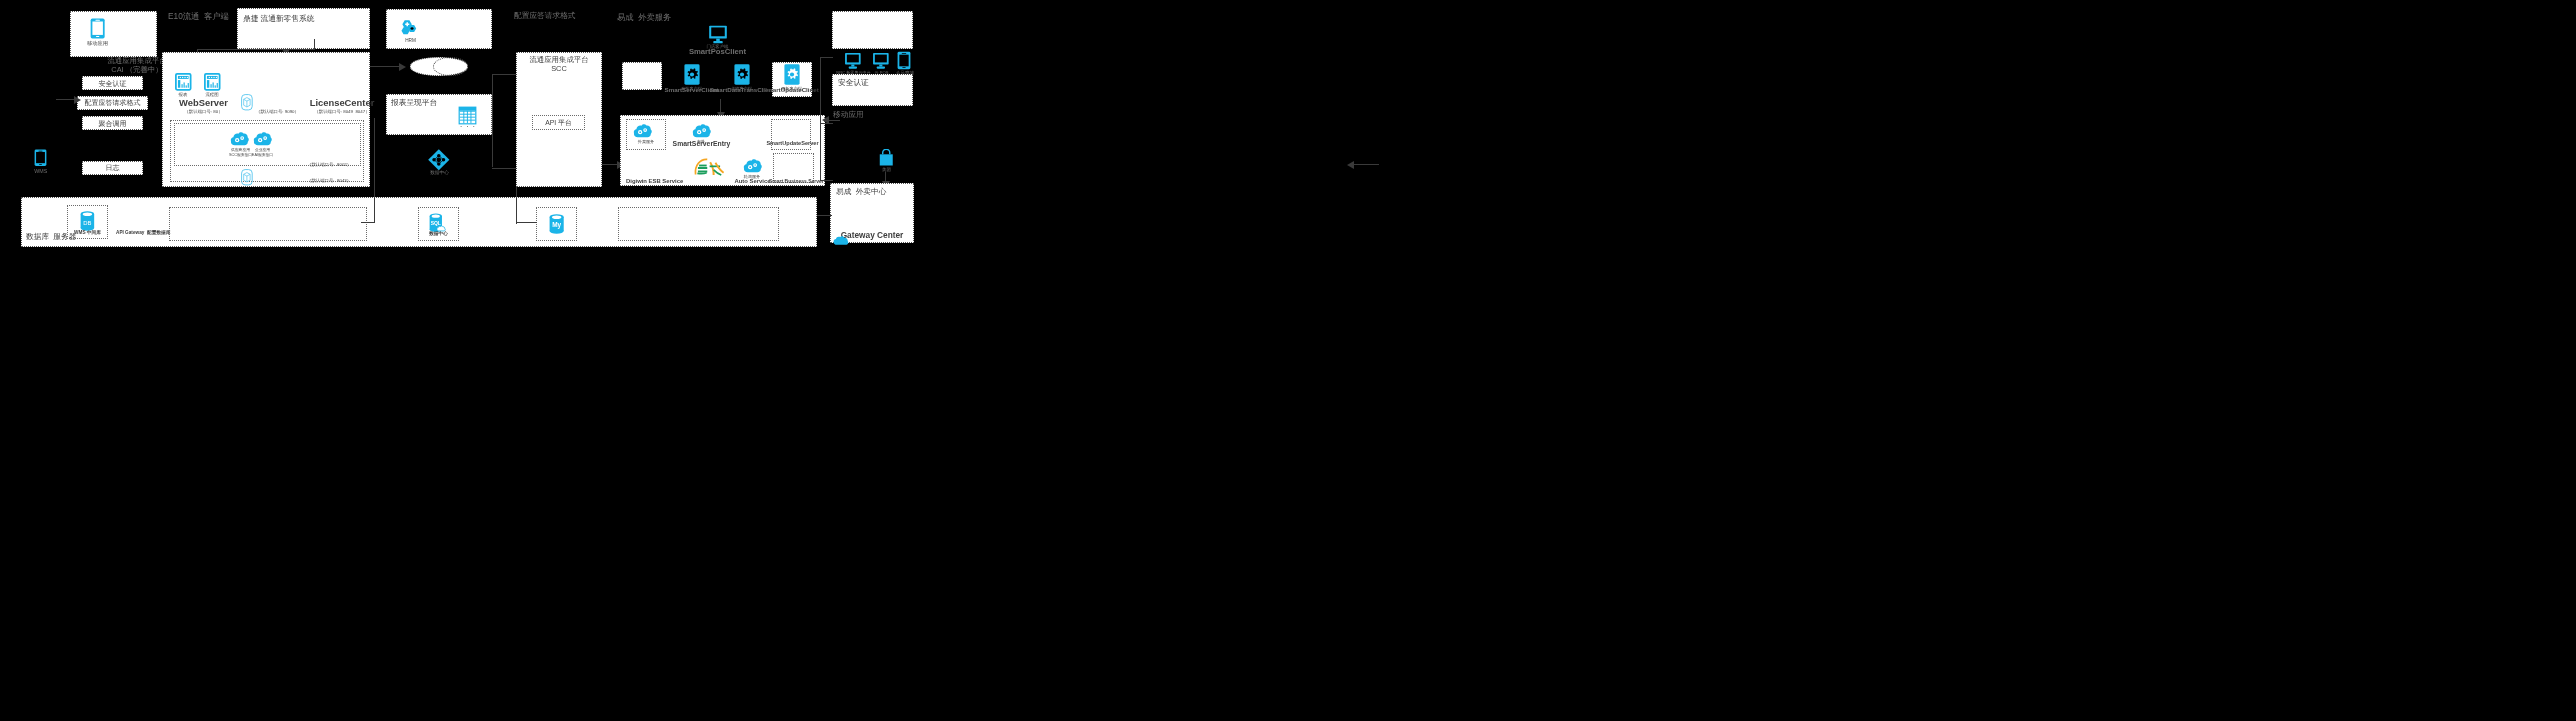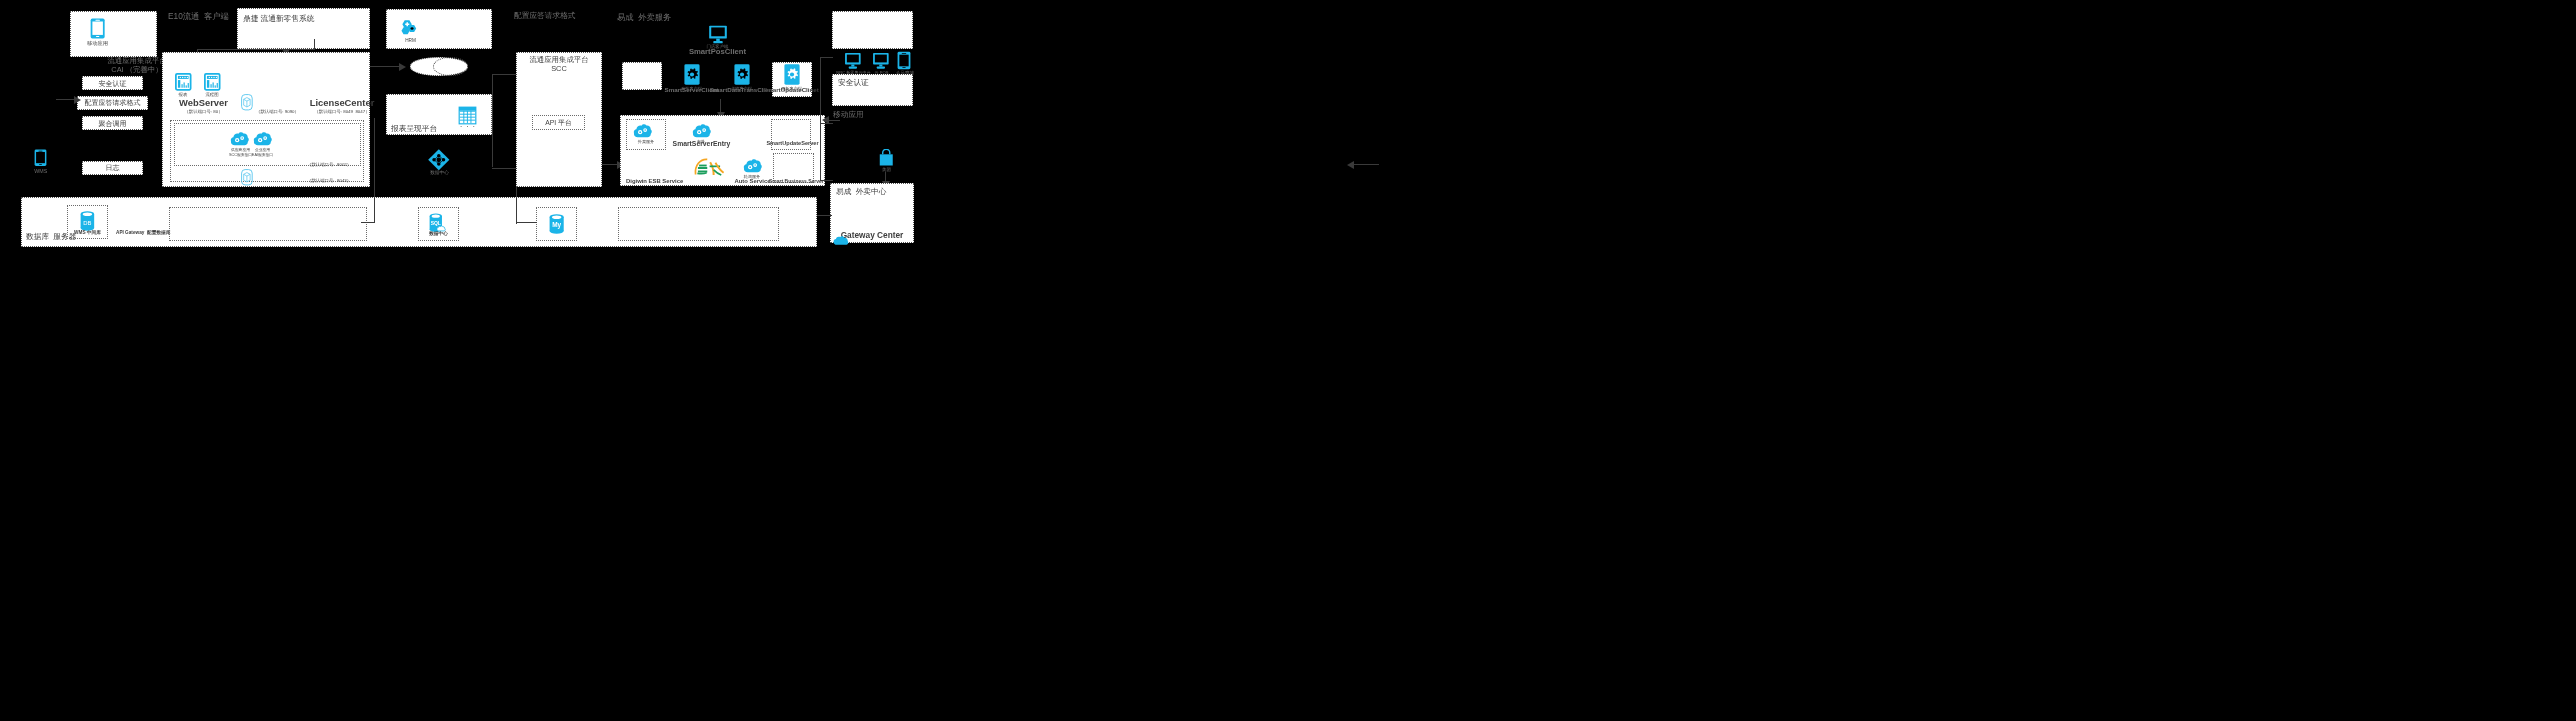--- a/index.html
+++ b/index.html
@@ -232,21 +232,21 @@
   </div>
   <div class="cap light" style="left:394px; top:38px; width:33px; font-size:4.7px;">HRM</div>
 
   <div class="label-on-dark" style="left:514px; top:11.2px; font-size:7.7px;">配置应答请求格式</div>
 
   <div class="cyl" style="left:410px; top:57px; width:58px; height:19px;"></div>
   <div class="ln h" style="left:370px; top:66px; width:31px;"></div>
   <div class="arrow right" style="left:399px; top:63px;"></div>
 
   <div class="panel" style="left:386px; top:94px; width:106px; height:41px;"></div>
-  <div class="label-on-light" style="left:391px; top:98px; font-size:7.7px;margin-top:26px;">报表呈现平台</div>
+  <div class="label-on-light" style="left:391px; top:98px; font-size:7.7px;">报表呈现平台</div>
   <div class="icon" style="left:458px; top:106px;">
     <svg width="19" height="19" viewBox="0 0 32 32">
       <rect x="1" y="1" width="30" height="30" fill="#1BB4E8"></rect>
       <rect x="3" y="8" width="26" height="21" fill="#fff"></rect>
       <g fill="#1BB4E8">
         <rect x="3" y="8" width="26" height="1.6"></rect>
         <rect x="3" y="13" width="26" height="1.6"></rect>
         <rect x="3" y="18" width="26" height="1.6"></rect>
         <rect x="3" y="23" width="26" height="1.6"></rect>
         <rect x="9" y="8" width="1.6" height="21"></rect>

